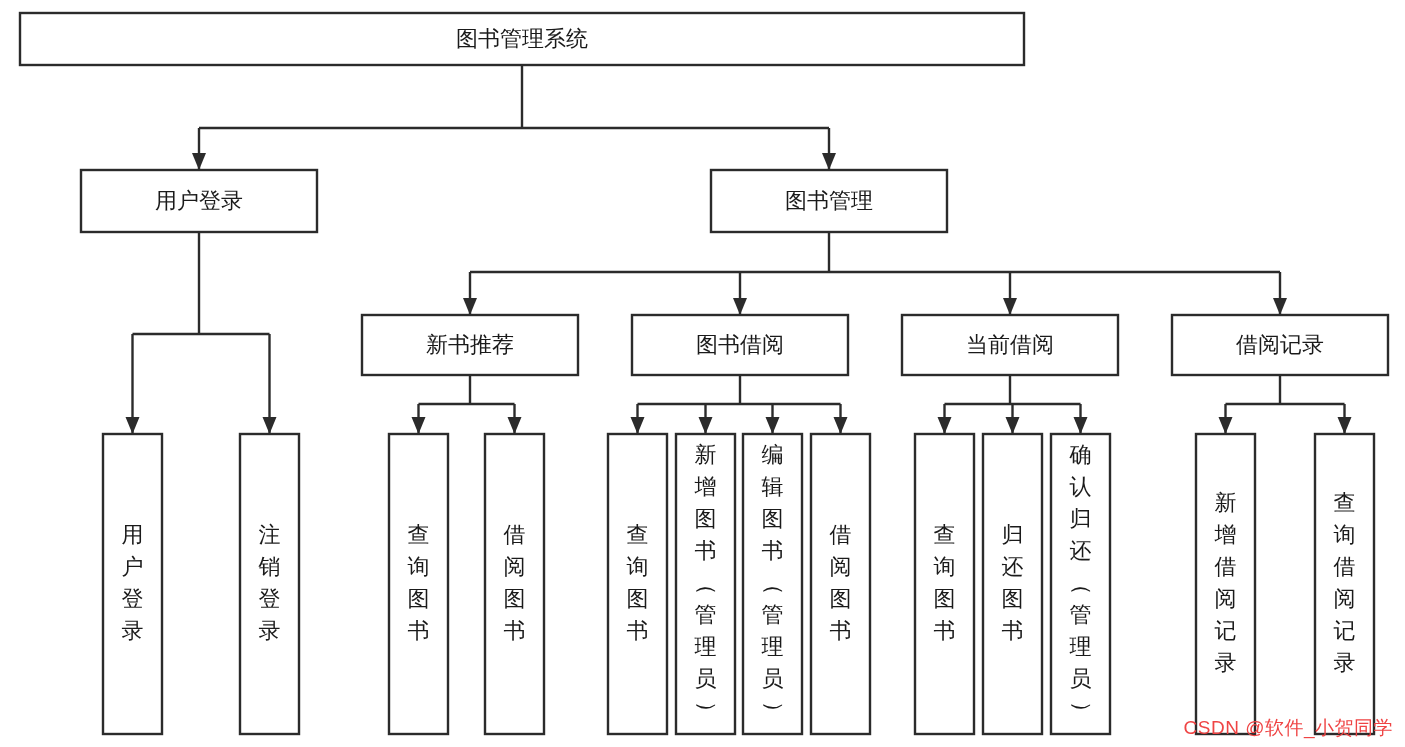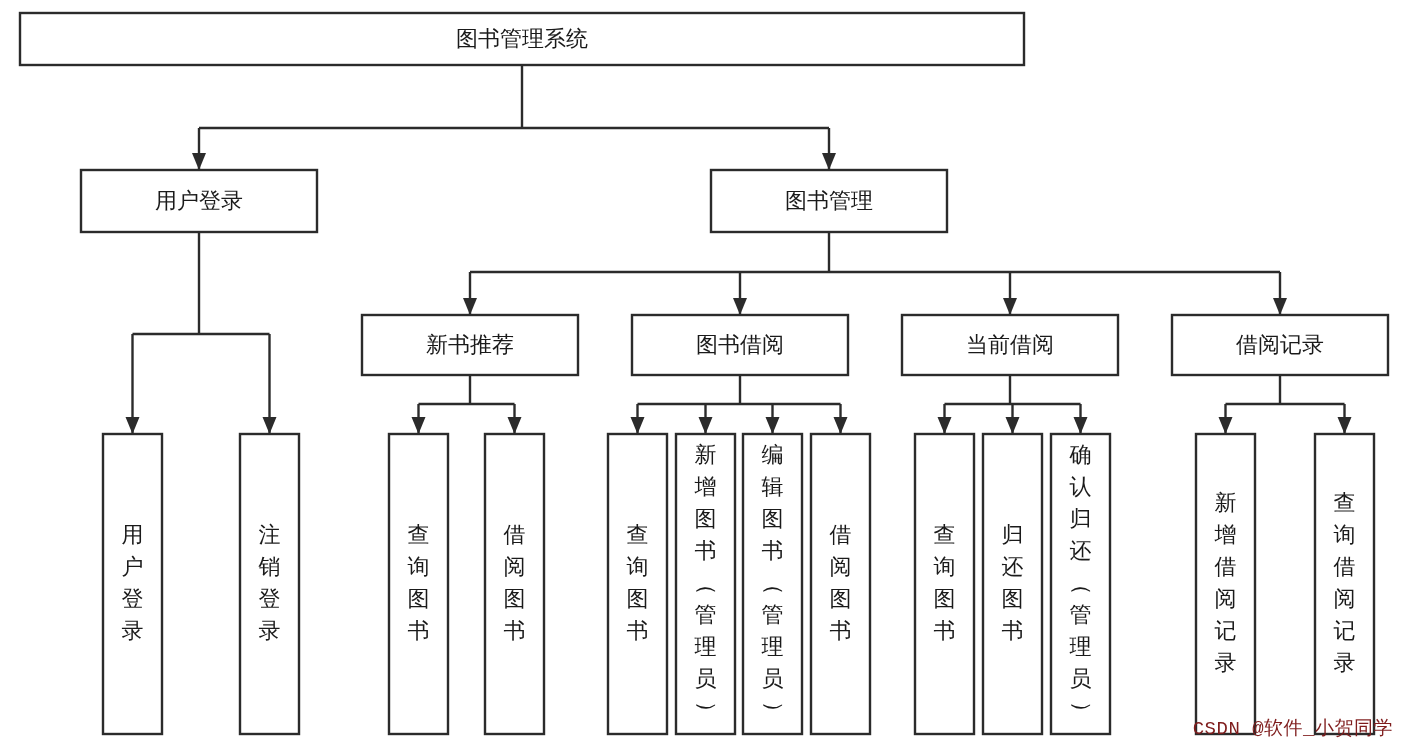--- a/index.html
+++ b/index.html
@@ -51,23 +51,23 @@
   .node-label-v {
     font-family: "Liberation Sans", "DejaVu Sans", sans-serif;
     font-size: 22px;
     fill: #1a1a1a;
     text-anchor: middle;
   }
   .watermark {
     position: absolute;
     right: 12px;
     bottom: 6px;
-    font-family: Liberation Mono, monospace;
+    font-family: Liberation Sans, sans-serif;
     font-size: 19px;
-    color: #7f1d1d;
+    color: #ef4444;
     letter-spacing: 0.5px;
     white-space: nowrap;
     user-select: none;
   }
 </style>
 </head>
 <body>
 
 <div id="diagram-root">
   <svg id="tree-svg" viewBox="0 0 1405 747" xmlns="http://www.w3.org/2000/svg">

